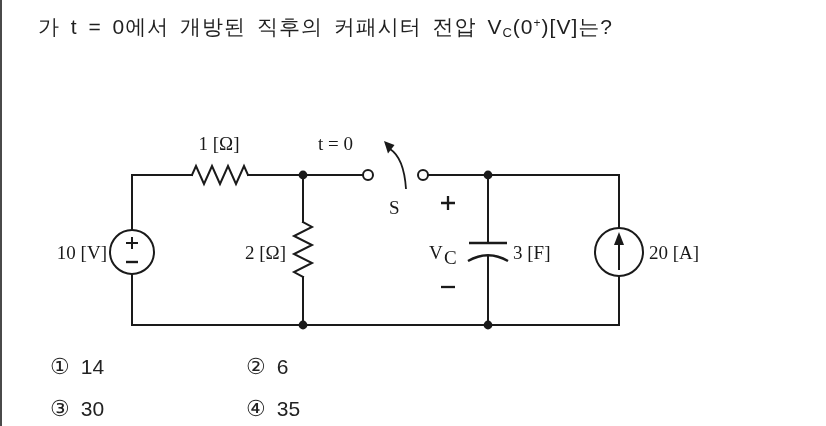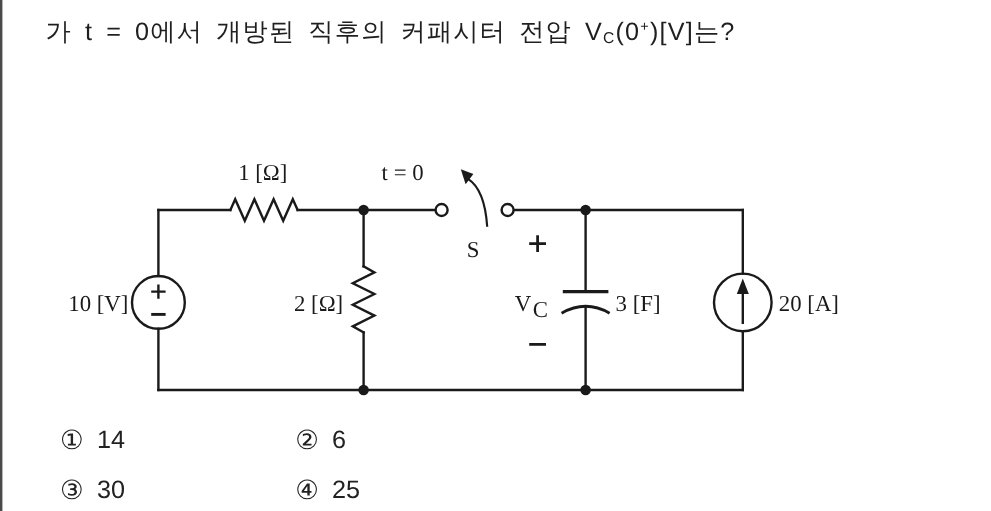--- a/index.html
+++ b/index.html
@@ -155,15 +155,15 @@
   <div class="choice choice-2">
     <span class="marker">②</span>
     <span class="value">6</span>
   </div>
   <div class="choice choice-3">
     <span class="marker">③</span>
     <span class="value">30</span>
   </div>
   <div class="choice choice-4">
     <span class="marker">④</span>
-    <span class="value">25</span>
+    <span class="value">35</span>
   </div>
 </div>
 
 </body></html>

